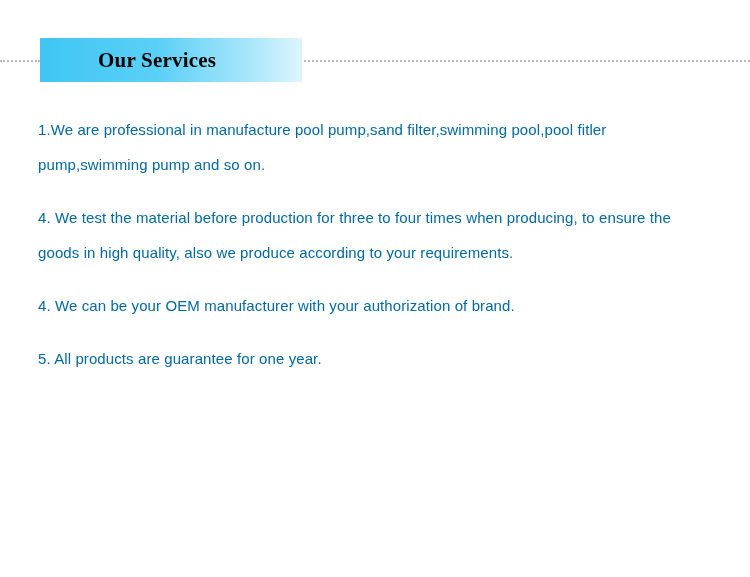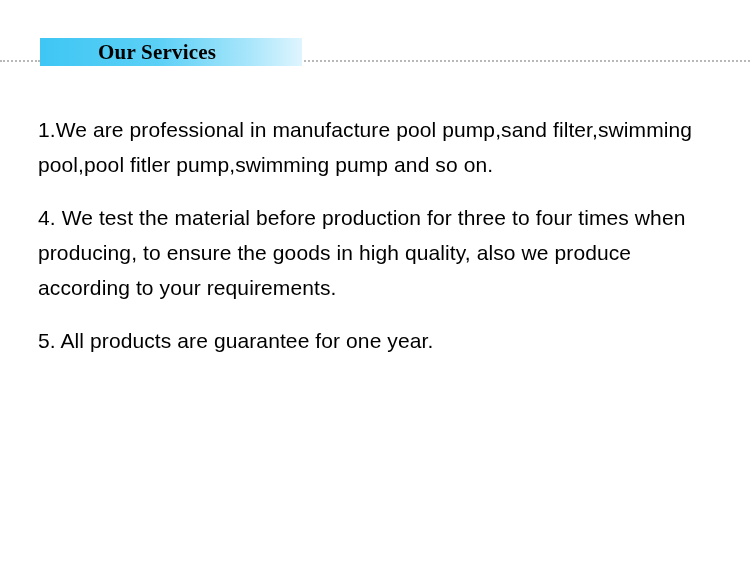--- a/index.html
+++ b/index.html
@@ -35,42 +35,42 @@
     top: 60px;
     width: 450px;
     height: 0;
     border-top: 2px dotted #b8b8b8;
   }
   .banner {
     position: absolute;
     left: 40px;
     top: 38px;
     width: 262px;
-    height: 28px;
+    height: 44px;
     background: linear-gradient(to right, #3fc6f4 0%, #5bd0f6 45%, #a9e6fb 80%, #dff5fe 100%);
     display: flex;
     align-items: center;
   }
   .banner-title {
     font-family: "Liberation Serif", serif;
     font-weight: bold;
     font-size: 21px;
     color: #000000;
     margin-left: 58px;
     letter-spacing: 0.2px;
   }
   .content {
     position: absolute;
     left: 38px;
     top: 112px;
     width: 672px;
   }
   .para {
-    font-size: 21px;
-    color: #000000;
+    font-size: 15px;
+    color: #0369a1;
     line-height: 35px;
     margin: 0 0 18px 0;
     text-align: left;
     letter-spacing: 0.1px;
   }
   .para:last-child {
     margin-bottom: 5px;
   }
 </style>
 </head>
@@ -81,16 +81,17 @@
   <div class="dots-left"></div>
   <div class="dots-right"></div>
 
   <div class="banner">
     <span class="banner-title">Our Services</span>
   </div>
 
   <div class="content">
     <p class="para">1.We are professional in manufacture pool pump,sand filter,swimming pool,pool fitler pump,swimming pump and so on.</p>
     <p class="para">4. We test the material before production for three to four times when producing, to ensure the goods in high quality, also we produce according to your requirements.</p>
+    <p class="para">4. We can be your OEM manufacturer with your authorization of brand.</p>
     <p class="para">5. All products are guarantee for one year.</p>
   </div>
 
 </div>
 
 </body></html>

